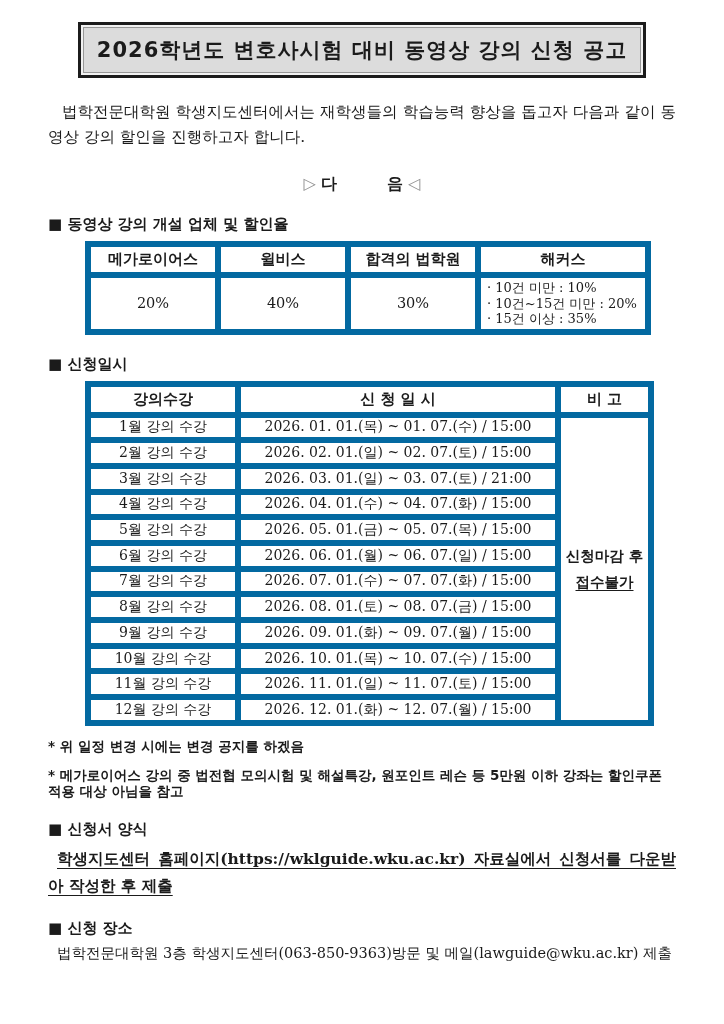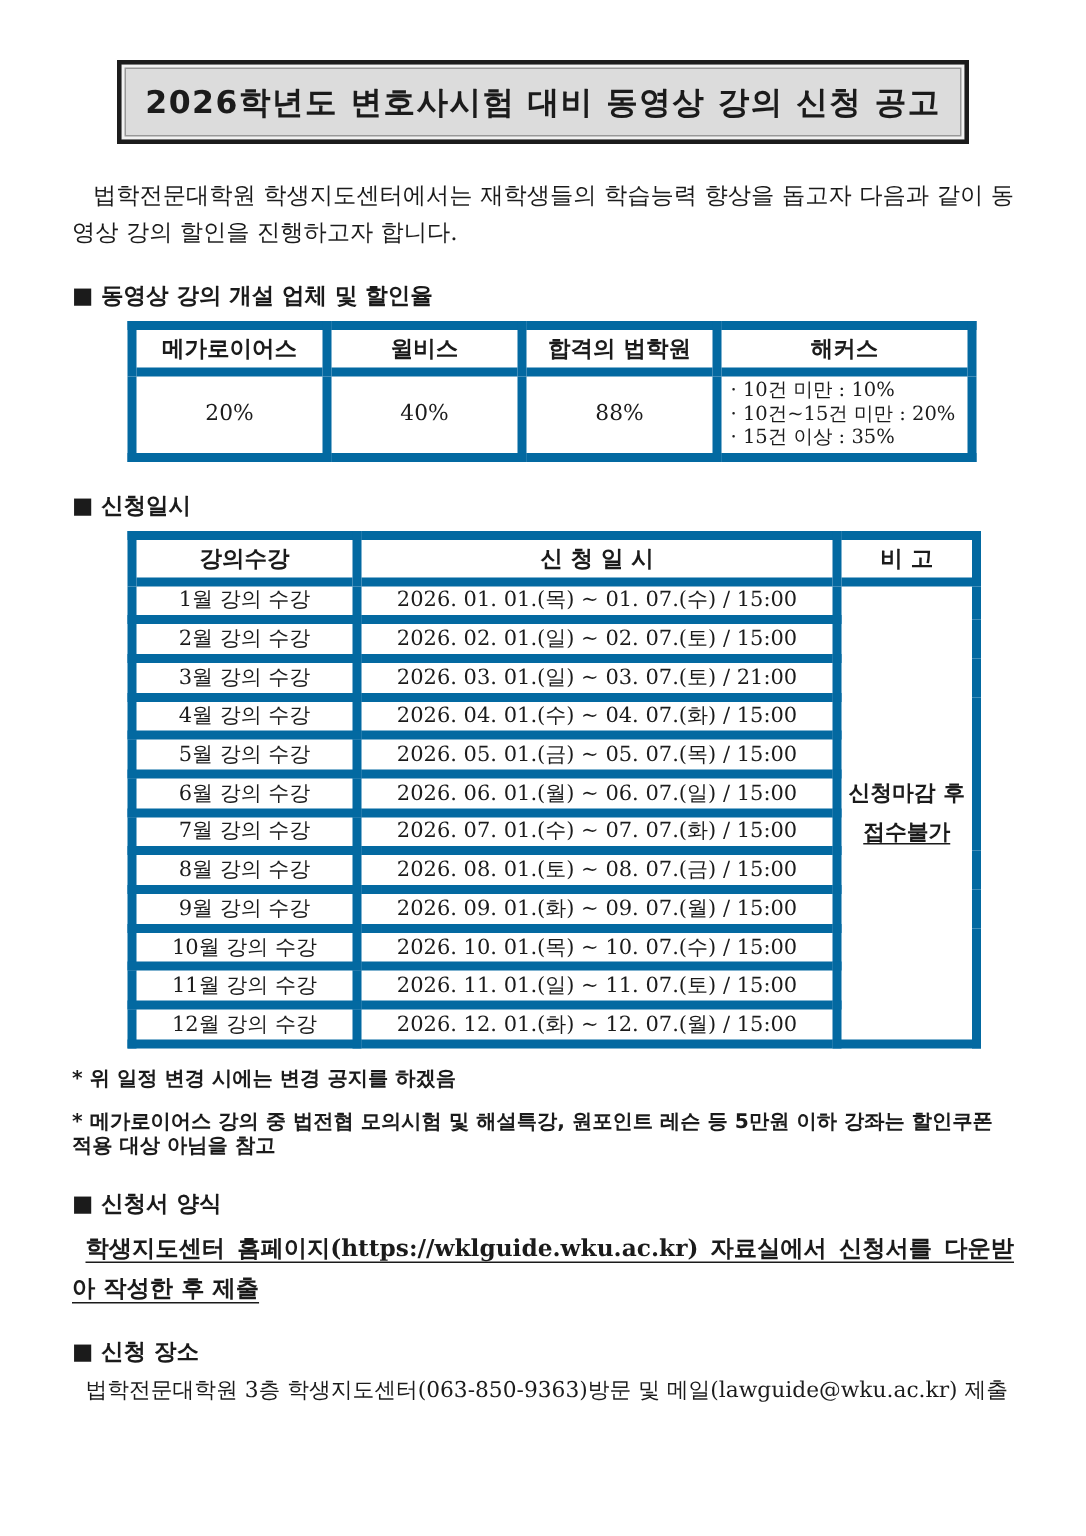--- a/index.html
+++ b/index.html
@@ -2,21 +2,21 @@
 <html lang="ko"><head>
 <meta charset="utf-8">
 <style>
   html,body{margin:0;padding:0;background:#fff;}
   body{
     width:724px;height:1024px;
     font-family:"DejaVu Serif","Liberation Serif",serif;
     color:#1b1b1b;
     overflow:hidden;
   }
-  .page{box-sizing:border-box;width:724px;height:1024px;padding:40px 48px 0;}
+  .page{box-sizing:border-box;width:724px;height:1024px;padding:22px 48px 0;}
 
   
   .title-box{
     margin:0 30px;
     height:50px;
     background:#dcdcdc;
     border:3px solid #1c1c1c;
     box-shadow:inset 0 0 0 2px #f2f2f2, inset 0 0 0 3px #989898;
     display:flex;align-items:center;justify-content:center;
     font-family:"DejaVu Sans","Liberation Sans",sans-serif;
@@ -89,20 +89,21 @@
 <body>
 
 <div class="page">
 
   <div class="title-box">
     <span>2026학년도 변호사시험 대비 동영상 강의 신청 공고</span>
   </div>
 
   <p class="intro">법학전문대학원 학생지도센터에서는 재학생들의 학습능력 향상을 돕고자 다음과 같이 동영상 강의 할인을 진행하고자 합니다.</p>
 
+  <div class="daum"><span class="tri">▷ </span><span>다         음</span><span class="tri"> ◁</span></div>
 
   <div class="sec-heading">■ 동영상 강의 개설 업체 및 할인율</div>
 
   <table class="tbl tbl1">
     <colgroup>
         <col style="width:130px">
         <col style="width:130px">
         <col style="width:130px">
         <col style="width:170px">
       </colgroup>
@@ -111,21 +112,21 @@
         <th>메가로이어스</th>
         <th>윌비스</th>
         <th>합격의 법학원</th>
         <th>해커스</th>
       </tr>
     </thead>
     <tbody>
       <tr>
         <td>20%</td>
         <td>40%</td>
-        <td>88%</td>
+        <td>30%</td>
         <td class="hackers-cell">
           <div>· 10건 미만 : 10%</div>
           <div>· 10건~15건 미만 : 20%</div>
           <div>· 15건 이상 : 35%</div>
         </td>
       </tr>
     </tbody>
   </table>
 
   <div class="sec-heading">■ 신청일시</div>

